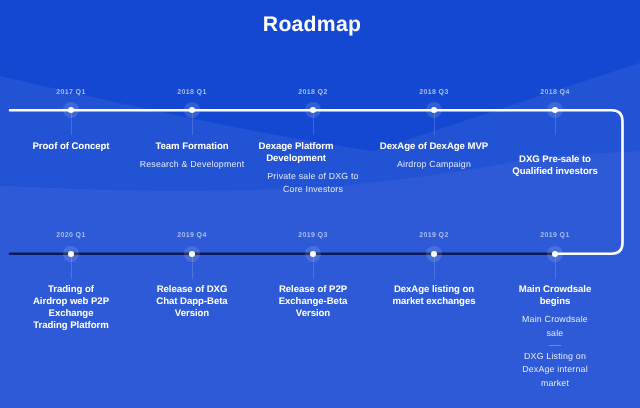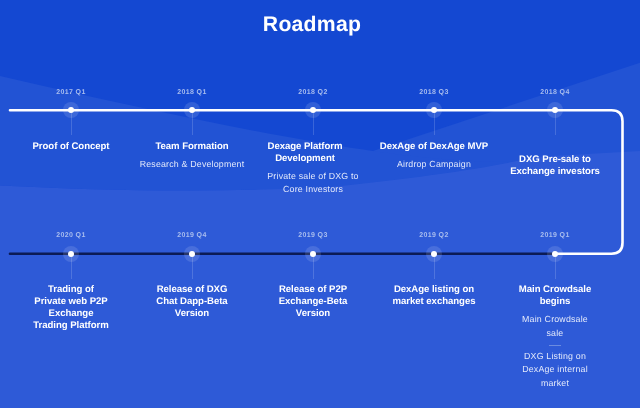--- a/index.html
+++ b/index.html
@@ -51,44 +51,44 @@
         <div class="stem" style="left:192px;top:113.1px;height:22.2px"></div>
         <div class="qlabel" style="left:142px;width:100px;top:88.8px">2018 Q1</div>
         <div class="headline" style="left:130px;width:124px;top:140.8px"><span>Team Formation</span></div>
         <div class="sub" style="left:122px;width:140px;top:157.70000000000002px"><span>Research &amp; Development</span></div>
       </div>
       <div>
         <div class="halo" style="left:305px;top:102.3px;width:16px;height:16px"></div>
         <div class="dot" style="left:310px;top:107.3px;width:6px;height:6px"></div>
         <div class="stem" style="left:313px;top:113.1px;height:22.2px"></div>
         <div class="qlabel" style="left:263px;width:100px;top:88.8px">2018 Q2</div>
-        <div class="headline" style="left:243px;width:124px;top:140.8px"><span>Dexage Platform</span><br><span>Development</span></div>
+        <div class="headline" style="left:234px;width:124px;top:140.8px"><span>Dexage Platform</span><br><span>Development</span></div>
         <div class="sub" style="left:243px;width:140px;top:169.5px"><span>Private sale of DXG to</span><br><span>Core Investors</span></div>
       </div>
       <div>
         <div class="halo" style="left:426px;top:102.3px;width:16px;height:16px"></div>
         <div class="dot" style="left:431px;top:107.3px;width:6px;height:6px"></div>
         <div class="stem" style="left:434px;top:113.1px;height:22.2px"></div>
         <div class="qlabel" style="left:384px;width:100px;top:88.8px">2018 Q3</div>
         <div class="headline" style="left:372px;width:124px;top:140.8px"><span>DexAge of DexAge MVP</span></div>
         <div class="sub" style="left:364px;width:140px;top:157.70000000000002px"><span>Airdrop Campaign</span></div>
       </div>
       <div>
         <div class="halo" style="left:547px;top:102.3px;width:16px;height:16px"></div>
         <div class="dot" style="left:552px;top:107.3px;width:6px;height:6px"></div>
         <div class="stem" style="left:555px;top:113.1px;height:22.2px"></div>
         <div class="qlabel" style="left:505px;width:100px;top:88.8px">2018 Q4</div>
-        <div class="headline" style="left:493px;width:124px;top:154px"><span>DXG Pre-sale to</span><br><span>Exchange investors</span></div>
+        <div class="headline" style="left:493px;width:124px;top:154px"><span>DXG Pre-sale to</span><br><span>Qualified investors</span></div>
       </div>
       <div>
         <div class="halo" style="left:63px;top:245.8px;width:16px;height:16px"></div>
         <div class="dot" style="left:68px;top:250.8px;width:6px;height:6px"></div>
         <div class="stem" style="left:71px;top:256.6px;height:22.2px"></div>
         <div class="qlabel" style="left:21px;width:100px;top:232.3px">2020 Q1</div>
-        <div class="headline" style="left:9px;width:124px;top:284.3px"><span>Trading of</span><br><span>Private web P2P</span><br><span>Exchange</span><br><span>Trading Platform</span></div>
+        <div class="headline" style="left:9px;width:124px;top:284.3px"><span>Trading of</span><br><span>Airdrop web P2P</span><br><span>Exchange</span><br><span>Trading Platform</span></div>
       </div>
       <div>
         <div class="halo" style="left:184px;top:245.8px;width:16px;height:16px"></div>
         <div class="dot" style="left:189px;top:250.8px;width:6px;height:6px"></div>
         <div class="stem" style="left:192px;top:256.6px;height:22.2px"></div>
         <div class="qlabel" style="left:142px;width:100px;top:232.3px">2019 Q4</div>
         <div class="headline" style="left:130px;width:124px;top:284.3px"><span>Release of DXG</span><br><span>Chat Dapp-Beta</span><br><span>Version</span></div>
       </div>
       <div>
         <div class="halo" style="left:305px;top:245.8px;width:16px;height:16px"></div>

